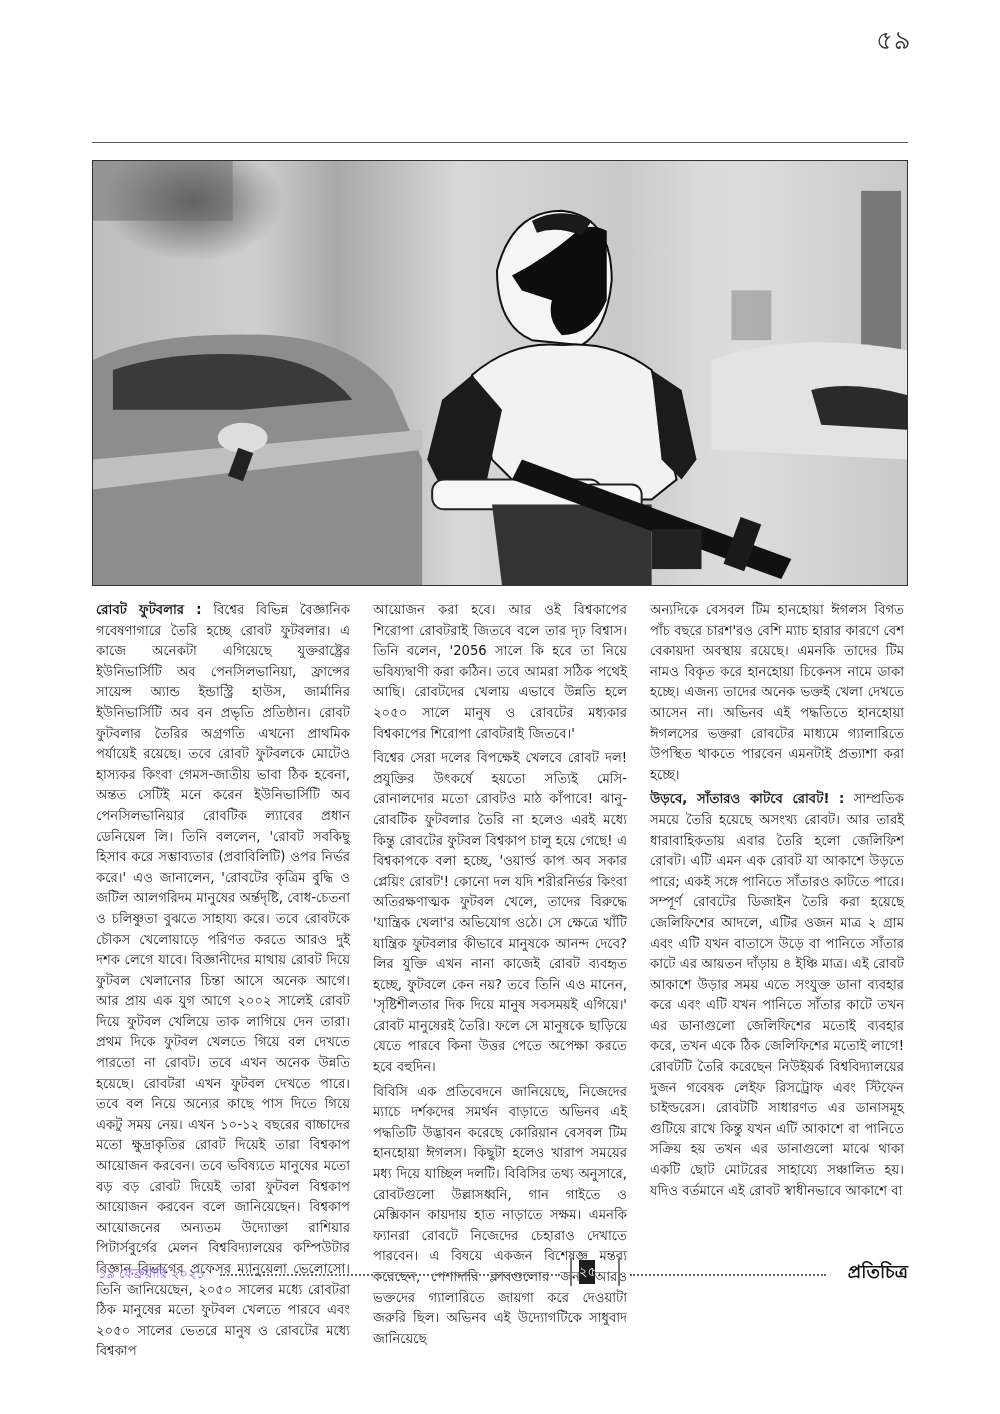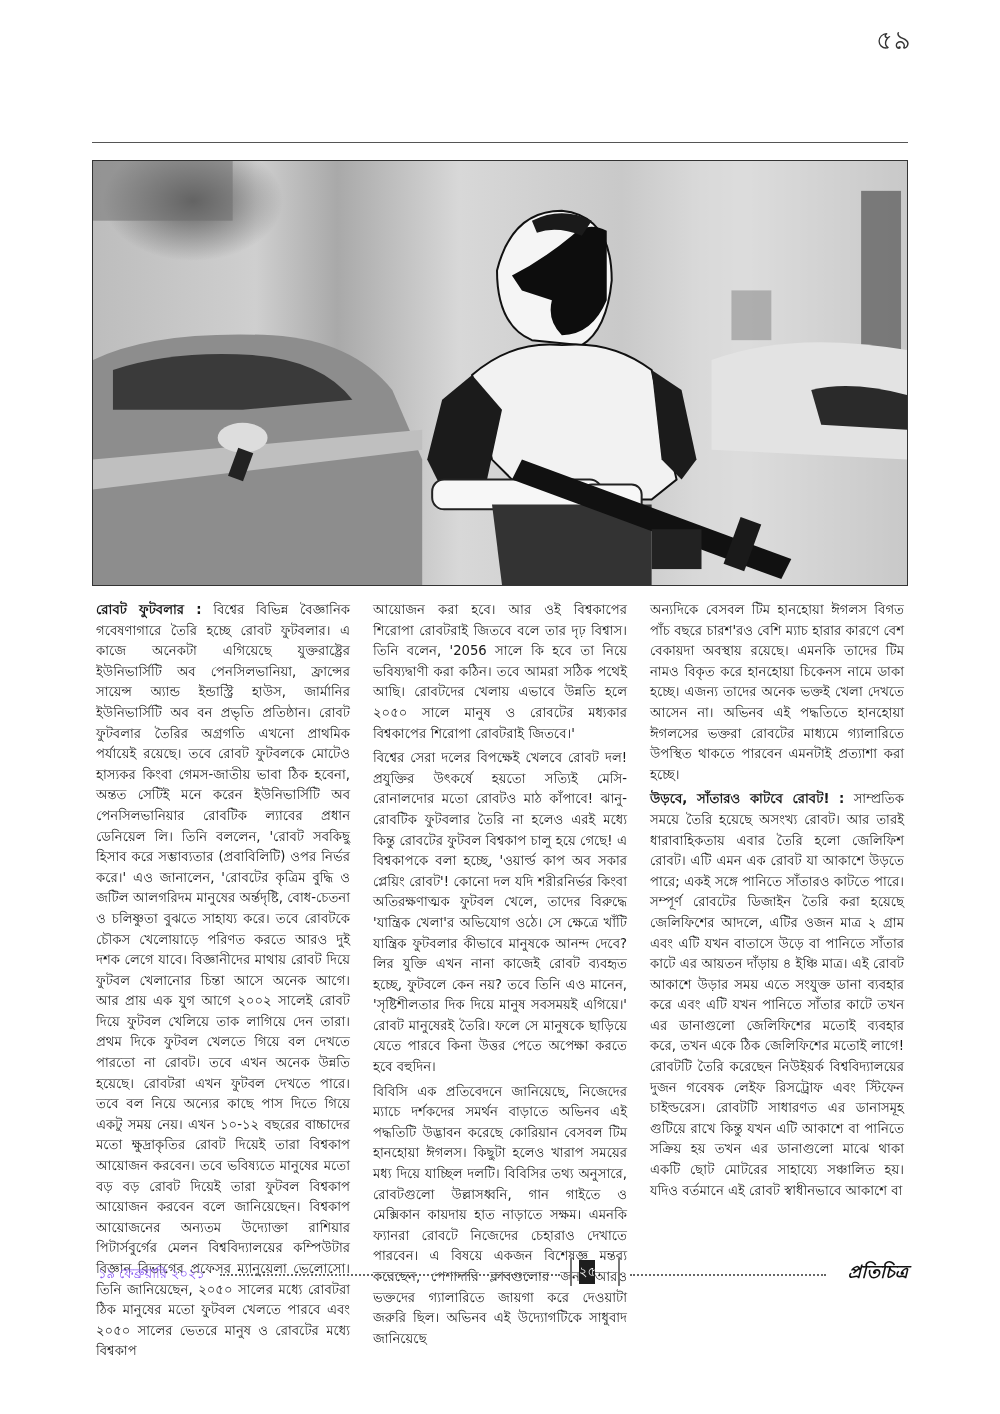--- a/index.html
+++ b/index.html
@@ -19,21 +19,21 @@
   .col .sub { font-weight:bold; }
   .col1 { left:0; }
   .col2 { left:277px; }
   .col3 { left:554px; }
   .footer { position:absolute; left:92px; top:1262px; width:816px; height:24px; font-size:13px; }
   .footer .date { position:absolute; left:6px; top:2px; color:#8b5cf6; }
   .footer .dots1 { position:absolute; left:128px; top:12px; width:340px; border-top:2px dotted #666; }
   .footer .bar { position:absolute; top:-4px; width:2px; height:28px; background:#777; }
   .footer .pg { position:absolute; left:487px; top:-2px; width:16px; height:24px; background:#1e1e1e; color:#fff; text-align:right; line-height:24px; font-size:13px; }
   .footer .dots2 { position:absolute; left:538px; top:12px; width:196px; border-top:2px dotted #666; }
-  .footer .brand { position:absolute; right:0; top:-4px; font-size:18px; font-weight:bold; color:#111;font-style:italic; }
+  .footer .brand { position:absolute; right:0; top:-4px; font-size:18px; font-weight:bold; color:#111; }
 </style>
 </head>
 <body>
 
 <div class="page-number-top">৫৯</div>
 <div class="top-rule"></div>
 
 <div class="photo">
   <svg viewBox="0 0 816 426" preserveAspectRatio="none">
 

